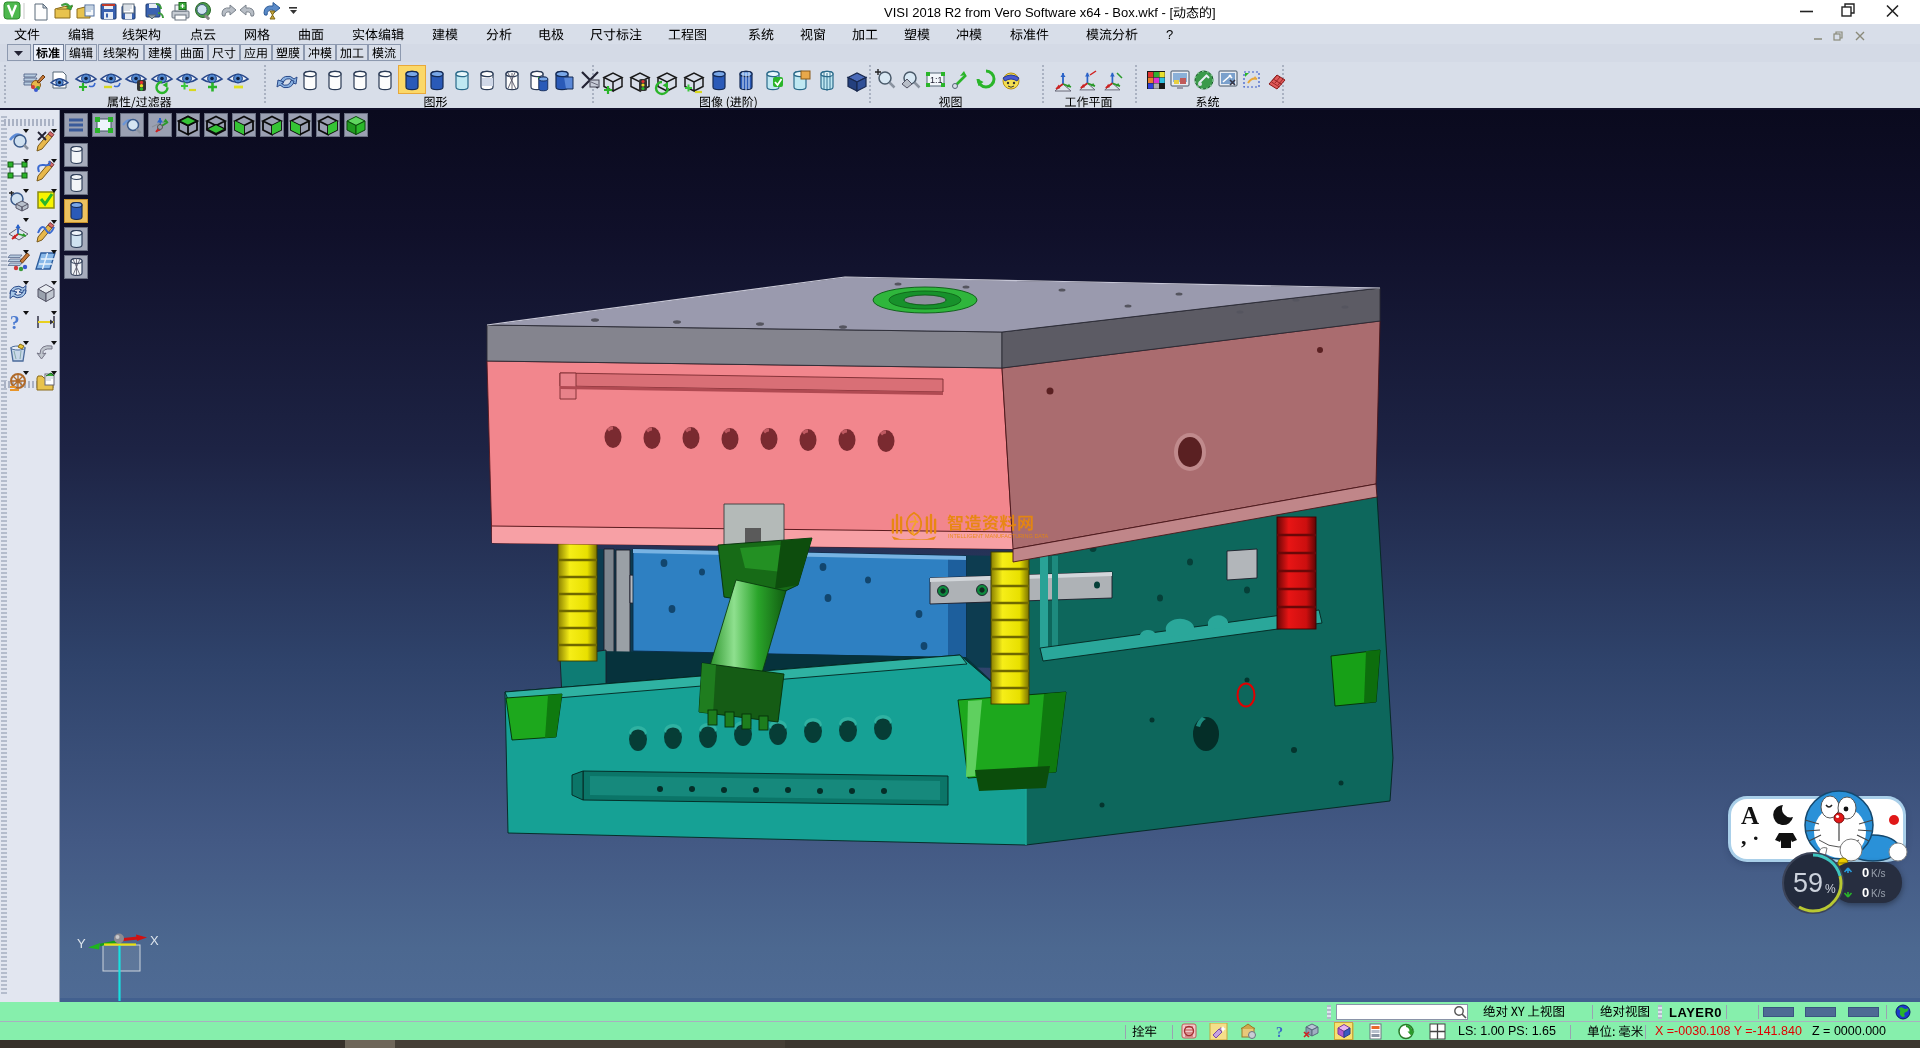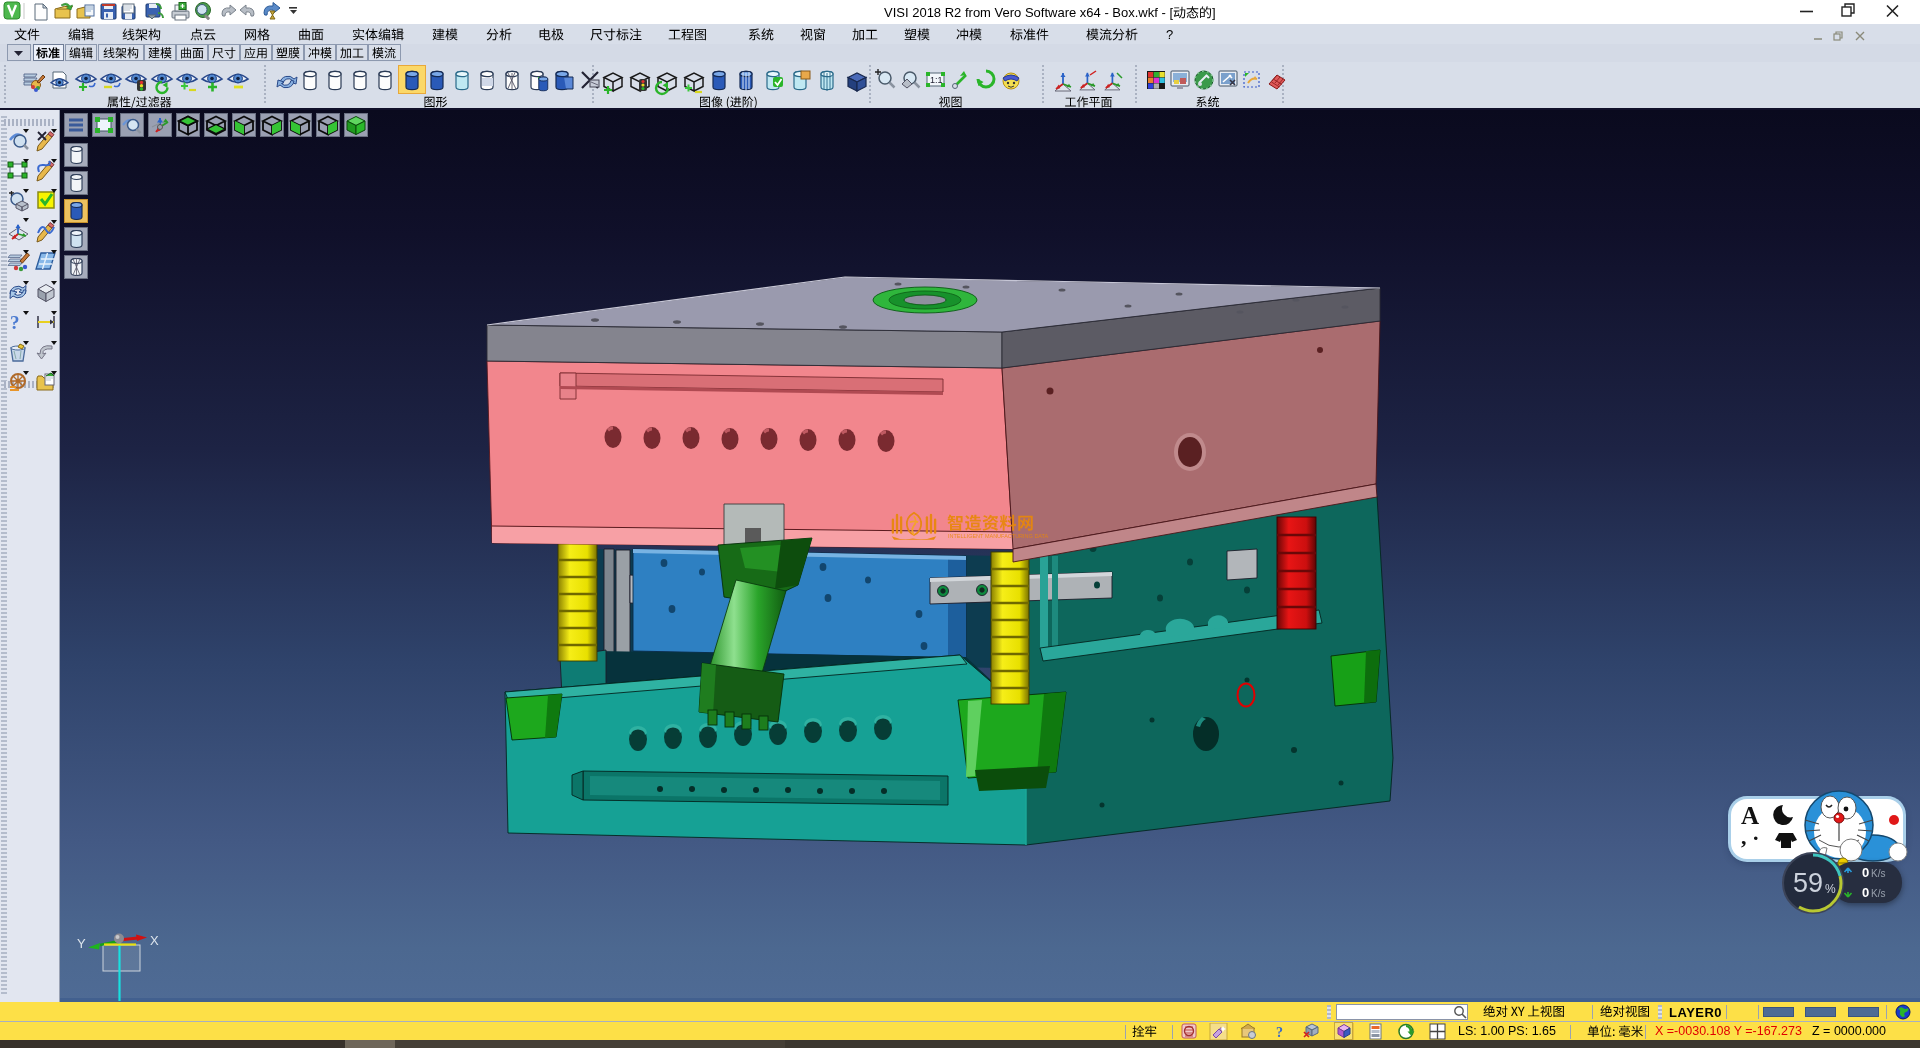--- a/index.html
+++ b/index.html
@@ -11,21 +11,21 @@
 .tab{position:absolute;top:0;height:17px;border:1px solid #8d99af;border-bottom:1px solid #8d99af;background:#d8dee9}
 .tab.sel{background:#edf1fa;border-color:#6f7d96}
 #toolbar{position:absolute;left:0;top:62px;width:1920px;height:46px;background:#d8dee9}
 #toolbar .sep{position:absolute;top:3px;width:2px;height:40px;background-image:repeating-linear-gradient(#aab2c2 0 2px,#d8dee9 2px 4px)}
 #vpedge{position:absolute;left:0;top:108px;width:1920px;height:2px;background:#10102a}
 #sidebar{position:absolute;left:0;top:110px;width:60px;height:892px;background:#e2e6f0;border-right:1px solid #9aa2b4}
 .grip{position:absolute;left:4px;width:50px;height:7px;background-image:repeating-linear-gradient(90deg,#aab2c4 0 2px,#e2e6f0 2px 4px)}
 #viewport{position:absolute;left:60px;top:110px;width:1860px;height:892px;overflow:hidden;background:linear-gradient(180deg,#0a0a1e 0%,#10102a 14%,#1d2344 38%,#2f436b 62%,#435984 82%,#4c6890 94%,#4f6b95 100%)}
 .vbtn{position:absolute;width:24px;height:24px;background:#9aa0b2;border:1px solid #6a7082}
 .cbtn{position:absolute;left:4px;width:24px;height:24px;background:#a6acbc;border:1px solid #6a7082}
-#statusbar{position:absolute;left:0;top:1002px;width:1920px;height:38px;background:#fde047;font-size:12px;color:#000}
+#statusbar{position:absolute;left:0;top:1002px;width:1920px;height:38px;background:#86efac;font-size:12px;color:#000}
 #statusbar .ln{position:absolute;left:0;top:19px;width:1920px;height:1px;background:#a8b0c0}
 #taskstrip{position:absolute;left:0;top:1040px;width:1920px;height:8px;background:#3e382e}
 .vsep{position:absolute;width:1px;height:14px;background:#9aa2b2}
 text,svg{pointer-events:none}
 </style></head>
 <body>
 <div id="app">
 
 <div id="titlebar">
 <svg class="abs" style="left:2px;top:1px" width="300" height="22" viewBox="0 0 300 22">
@@ -1082,21 +1082,21 @@
         <path d="M2 5 l6 -3.5 6 3.5 -6 3.5 z" fill="#e8b4f0" stroke="#7a3a9a"></path>
         <path d="M2 5 v6 l6 3.5 v-6 z" fill="#b05ad0" stroke="#7a3a9a"></path>
         <path d="M14 5 v6 l-6 3.5 v-6 z" fill="#3a5ac0" stroke="#28408a"></path>
       </svg>
 <span class="abs" style="left:1458px;top:22px;font-size:12.5px">LS: 1.00 PS: 1.65</span>
 <div class="vsep" style="left:1570px;top:23px"></div>
 <svg style="position:absolute;left:1587px;top:22px" width="58" height="17" viewBox="0 -11.875 58 17">
         <path d="M2.8 -5.5H5.7V-4.1H2.8ZM6.7 -5.5H9.8V-4.1H6.7ZM2.8 -7.5H5.7V-6.2H2.8ZM6.7 -7.5H9.8V-6.2H6.7ZM8.9 -10.5C8.6 -9.8 8.1 -8.9 7.6 -8.3H4.6L5.1 -8.6C4.8 -9.1 4.2 -9.9 3.7 -10.5L3.0 -10.1C3.4 -9.6 3.9 -8.8 4.2 -8.3H1.9V-3.3H5.7V-2.1H0.7V-1.2H5.7V1.0H6.7V-1.2H11.9V-2.1H6.7V-3.3H10.8V-8.3H8.7C9.1 -8.9 9.5 -9.5 9.9 -10.1Z M17.1 -8.2V-7.3H23.9V-8.2ZM17.9 -6.4C18.3 -4.6 18.7 -2.3 18.8 -1.0L19.7 -1.3C19.6 -2.6 19.2 -4.8 18.8 -6.6ZM19.6 -10.4C19.9 -9.7 20.1 -8.9 20.2 -8.4L21.1 -8.6C21.0 -9.2 20.8 -10.0 20.5 -10.6ZM16.6 -0.4V0.5H24.4V-0.4H21.9C22.3 -2.1 22.8 -4.6 23.2 -6.5L22.2 -6.7C22.0 -4.8 21.5 -2.1 21.0 -0.4ZM16.1 -10.5C15.4 -8.6 14.2 -6.7 13.0 -5.5C13.1 -5.2 13.4 -4.8 13.5 -4.5C13.9 -5.0 14.3 -5.5 14.8 -6.1V1.0H15.7V-7.5C16.2 -8.4 16.6 -9.3 17.0 -10.2Z M26.7 -4.9C27.2 -4.9 27.6 -5.2 27.6 -5.8C27.6 -6.3 27.2 -6.6 26.7 -6.6C26.3 -6.6 25.9 -6.3 25.9 -5.8C25.9 -5.2 26.3 -4.9 26.7 -4.9ZM26.7 0.2C27.2 0.2 27.6 -0.2 27.6 -0.7C27.6 -1.2 27.2 -1.6 26.7 -1.6C26.3 -1.6 25.9 -1.2 25.9 -0.7C25.9 -0.2 26.3 0.2 26.7 0.2Z M32.2 -5.3V-3.2H33.0V-4.6H42.1V-3.3H42.9V-5.3ZM34.6 -7.5H40.5V-6.5H34.6ZM33.7 -8.1V-5.9H41.5V-8.1ZM36.7 -10.3C36.8 -10.1 37.0 -9.8 37.2 -9.5H32.0V-8.8H43.1V-9.5H38.2C38.0 -9.8 37.8 -10.3 37.5 -10.6ZM40.4 -4.5C38.8 -4.1 36.0 -3.8 33.7 -3.7C33.8 -3.6 33.9 -3.3 33.9 -3.2C34.8 -3.2 35.7 -3.2 36.7 -3.3V-2.7L32.9 -2.4L32.9 -1.8L36.7 -2.0V-1.3L32.3 -1.1L32.3 -0.4L36.7 -0.7V-0.4C36.7 0.6 37.1 0.8 38.6 0.8C38.9 0.8 41.4 0.8 41.7 0.8C42.8 0.8 43.1 0.5 43.3 -0.6C43.0 -0.7 42.7 -0.8 42.5 -0.9C42.4 -0.0 42.3 0.1 41.7 0.1C41.1 0.1 39.0 0.1 38.6 0.1C37.8 0.1 37.6 0.0 37.6 -0.4V-0.8L42.6 -1.1L42.5 -1.7L37.6 -1.4V-2.1L41.9 -2.4L41.8 -3.0L37.6 -2.7V-3.4C38.8 -3.5 39.9 -3.7 40.8 -3.9Z M53.9 -9.9C53.5 -8.9 52.7 -7.6 52.1 -6.7L52.9 -6.4C53.6 -7.2 54.3 -8.4 55.0 -9.5ZM45.2 -9.4C45.9 -8.5 46.7 -7.2 46.9 -6.5L47.9 -6.9C47.6 -7.7 46.8 -8.9 46.1 -9.8ZM49.5 -10.5V-5.7H44.5V-4.8H48.8C47.7 -3.0 45.9 -1.2 44.2 -0.4C44.4 -0.2 44.7 0.2 44.9 0.4C46.6 -0.6 48.4 -2.4 49.5 -4.3V1.0H50.5V-4.3C51.7 -2.5 53.5 -0.7 55.2 0.3C55.3 0.1 55.6 -0.3 55.9 -0.5C54.2 -1.4 52.4 -3.1 51.3 -4.8H55.5V-5.7H50.5V-10.5Z" fill="#000"></path>
       </svg>
 <div class="vsep" style="left:1645px;top:23px"></div>
-<span class="abs" style="left:1655px;top:22px;font-size:12.5px;color:#e00000">X =-0030.108 Y =-167.273</span>
+<span class="abs" style="left:1655px;top:22px;font-size:12.5px;color:#e00000">X =-0030.108 Y =-141.840</span>
 <span class="abs" style="left:1812px;top:22px;font-size:12.5px">Z = 0000.000</span>
 </div>
 <div id="taskstrip">
 <div class="abs" style="left:0;top:0;width:345px;height:8px;background:#37312a"></div>
 <div class="abs" style="left:345px;top:0;width:50px;height:8px;background:#6e6659"></div>
 <div class="abs" style="left:395px;top:0;width:390px;height:8px;background:#453f36"></div>
 <div class="abs" style="left:785px;top:0;width:1135px;height:8px;background:#3c372f"></div>
 </div>
 </div>
 </body></html>

